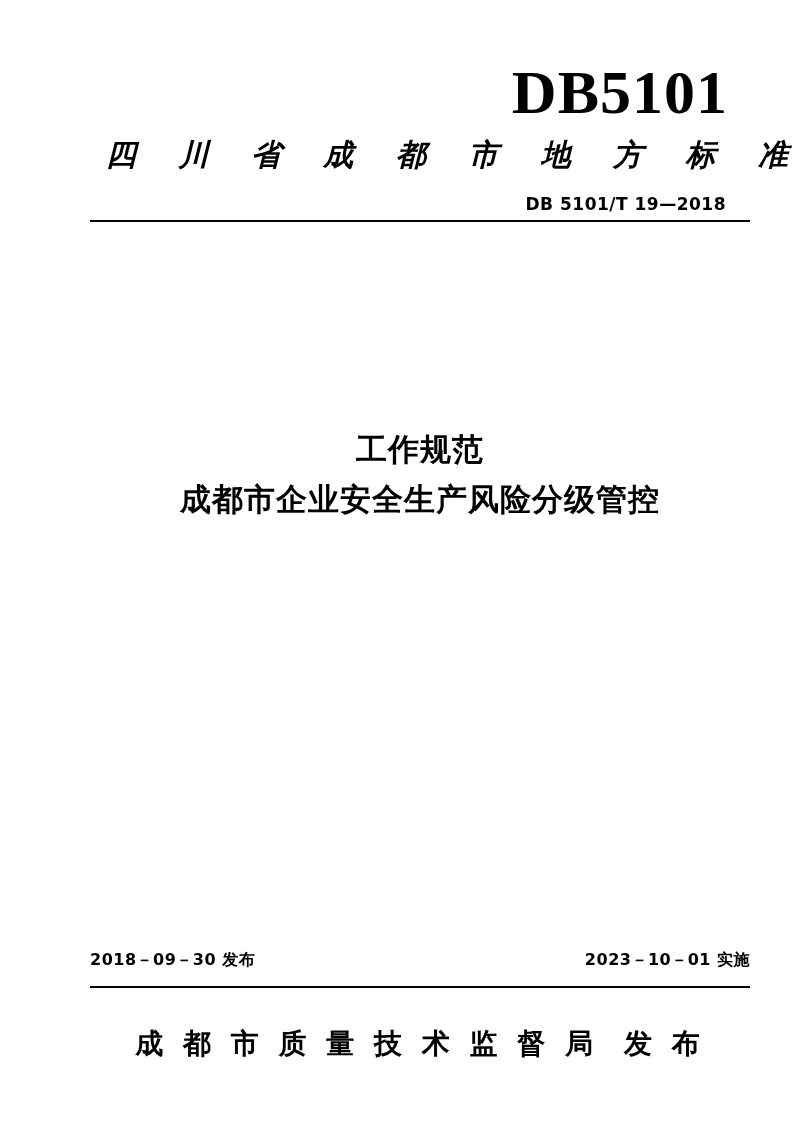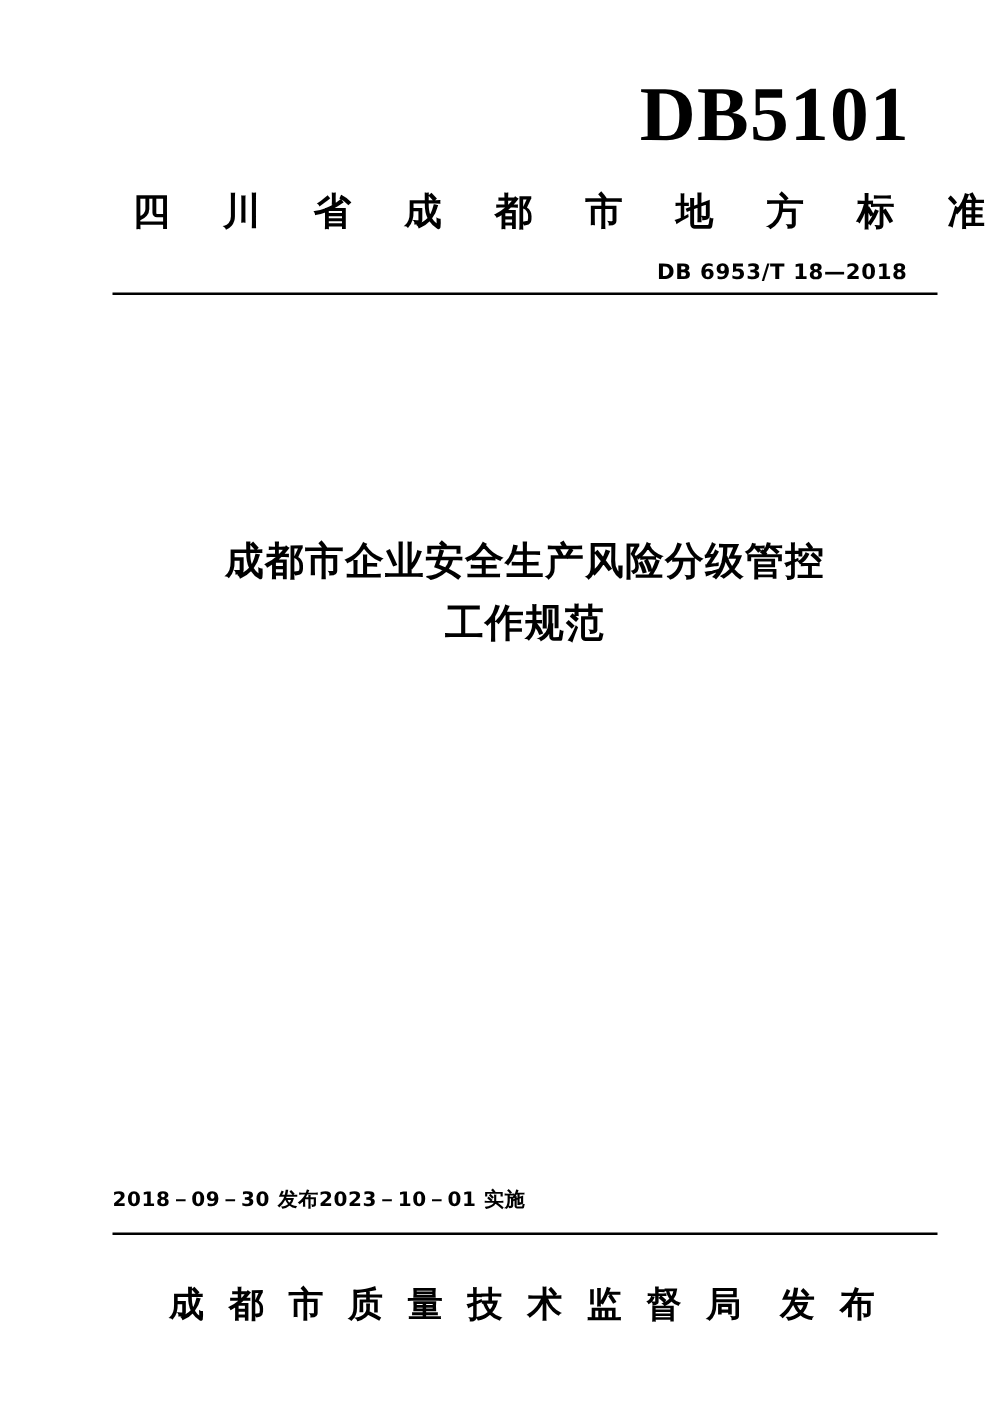--- a/index.html
+++ b/index.html
@@ -37,28 +37,29 @@
     font-family: "Liberation Serif", serif;
     font-weight: bold;
     font-size: 62px;
     letter-spacing: 1px;
     line-height: 1.05;
     margin: 0;
     padding-right: 22px;
   }
 
   .std-name {
-    margin-top: 24px;
+    margin-top: 10px;
     text-align: left;
     font-family: "DejaVu Sans", sans-serif;
     font-weight: bold;
     font-size: 30px;
     letter-spacing: 16px;
     padding-left: 16px;
     white-space: nowrap;
+    font-style: italic;
   }
 
   .std-number {
     margin-top: 18px;
     text-align: right;
     font-family: "DejaVu Sans", sans-serif;
     font-weight: bold;
     font-size: 17px;
     letter-spacing: 0.5px;
     padding-right: 24px;
@@ -86,21 +87,21 @@
   }
   .title-line { display: block; }
 
   
   .dates {
     position: absolute;
     left: 90px;
     top: 950px;
     width: 660px;
     display: flex;
-    justify-content: flex-start;
+    justify-content: space-between;
     align-items: flex-end;
     font-family: "DejaVu Sans", sans-serif;
     font-weight: bold;
     font-size: 16px;
     letter-spacing: 0.5px;
   }
 
   .footer-rule {
     position: absolute;
     left: 90px;
@@ -129,28 +130,28 @@
 </head>
 <body>
 
 <div class="page">
 
   <div class="header">
     <div class="std-code">DB5101</div>
 
     <div class="std-name">四 川 省 成 都 市 地 方 标 准</div>
 
-    <div class="std-number">DB 6953/T 18—2018</div>
+    <div class="std-number">DB 5101/T 19—2018</div>
 
     <hr class="header-rule">
   </div>
 
   <div class="title-block">
+    <span class="title-line">工作规范</span>
     <span class="title-line">成都市企业安全生产风险分级管控</span>
-    <span class="title-line">工作规范</span>
   </div>
 
   <div class="dates">
     <span>2018－09－30 发布</span>
     <span>2023－10－01 实施</span>
   </div>
 
   <hr class="footer-rule">
 
   <div class="publisher">

